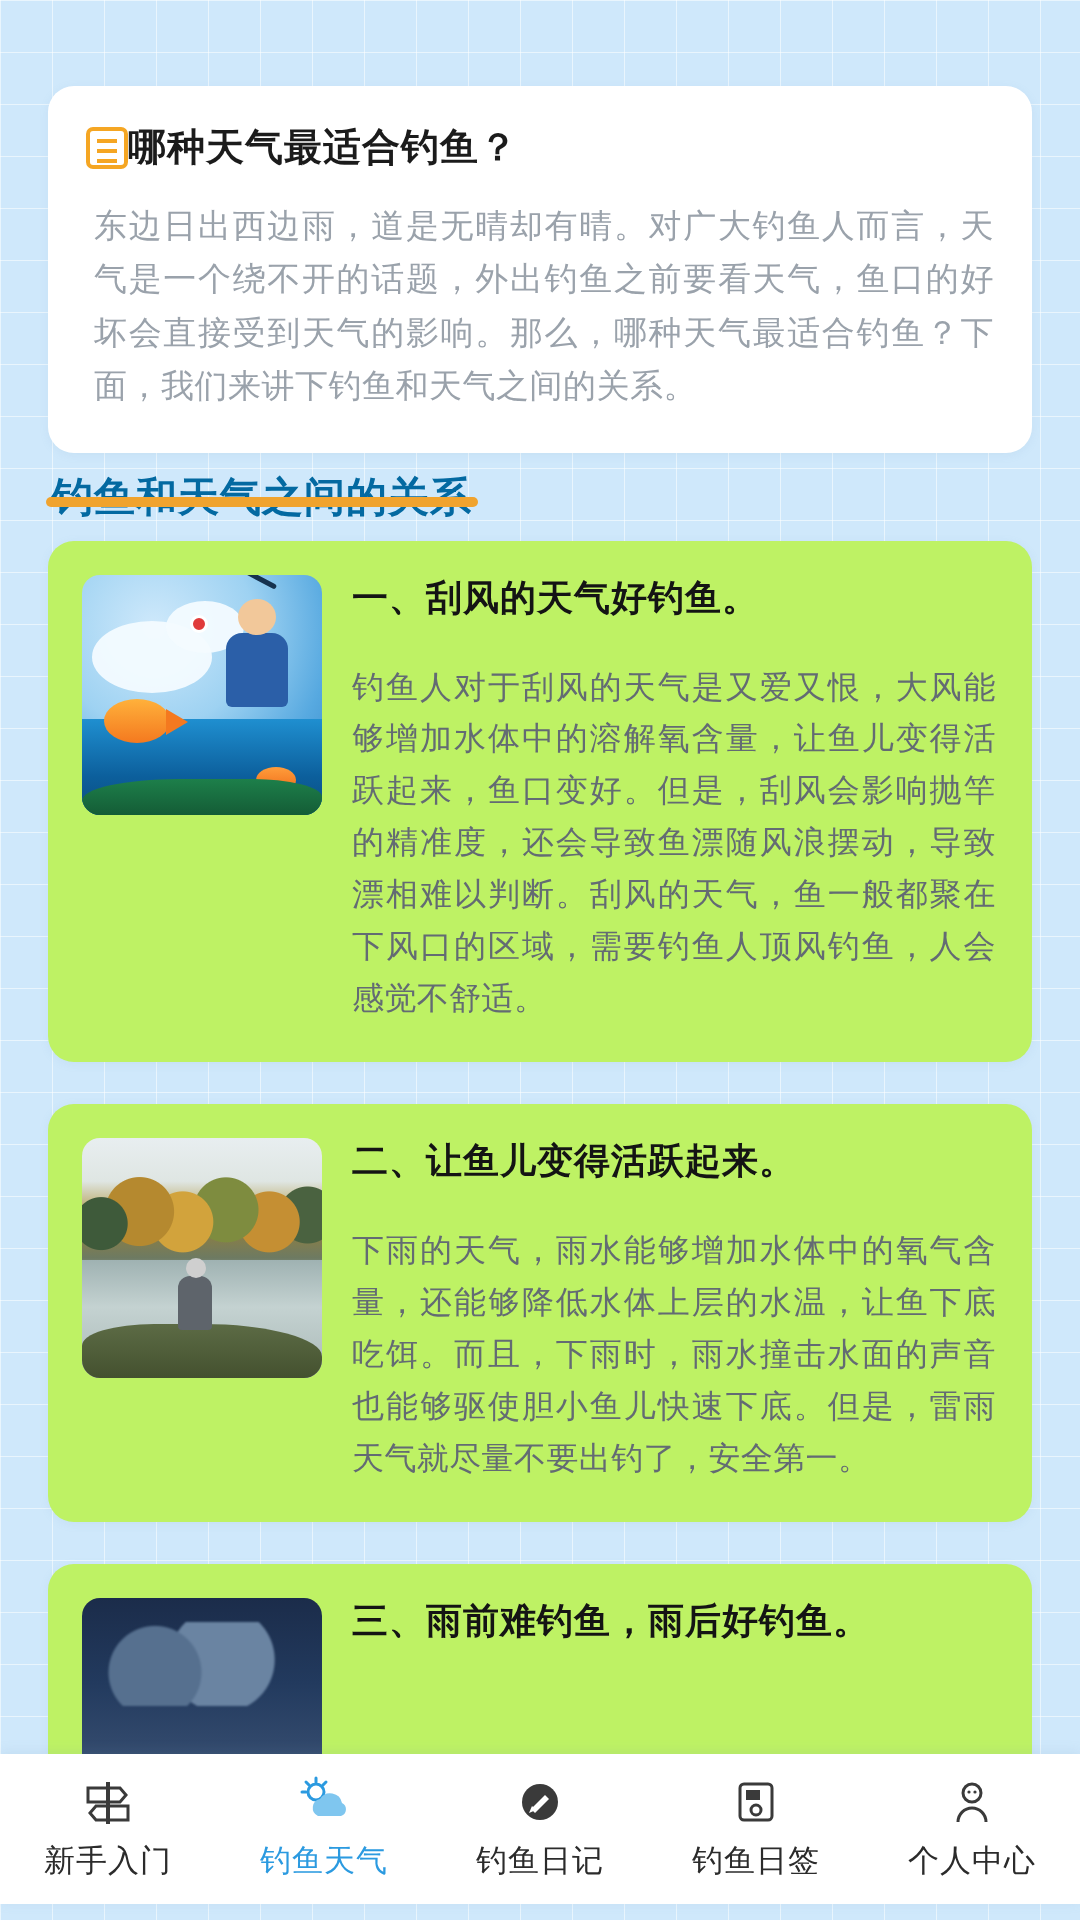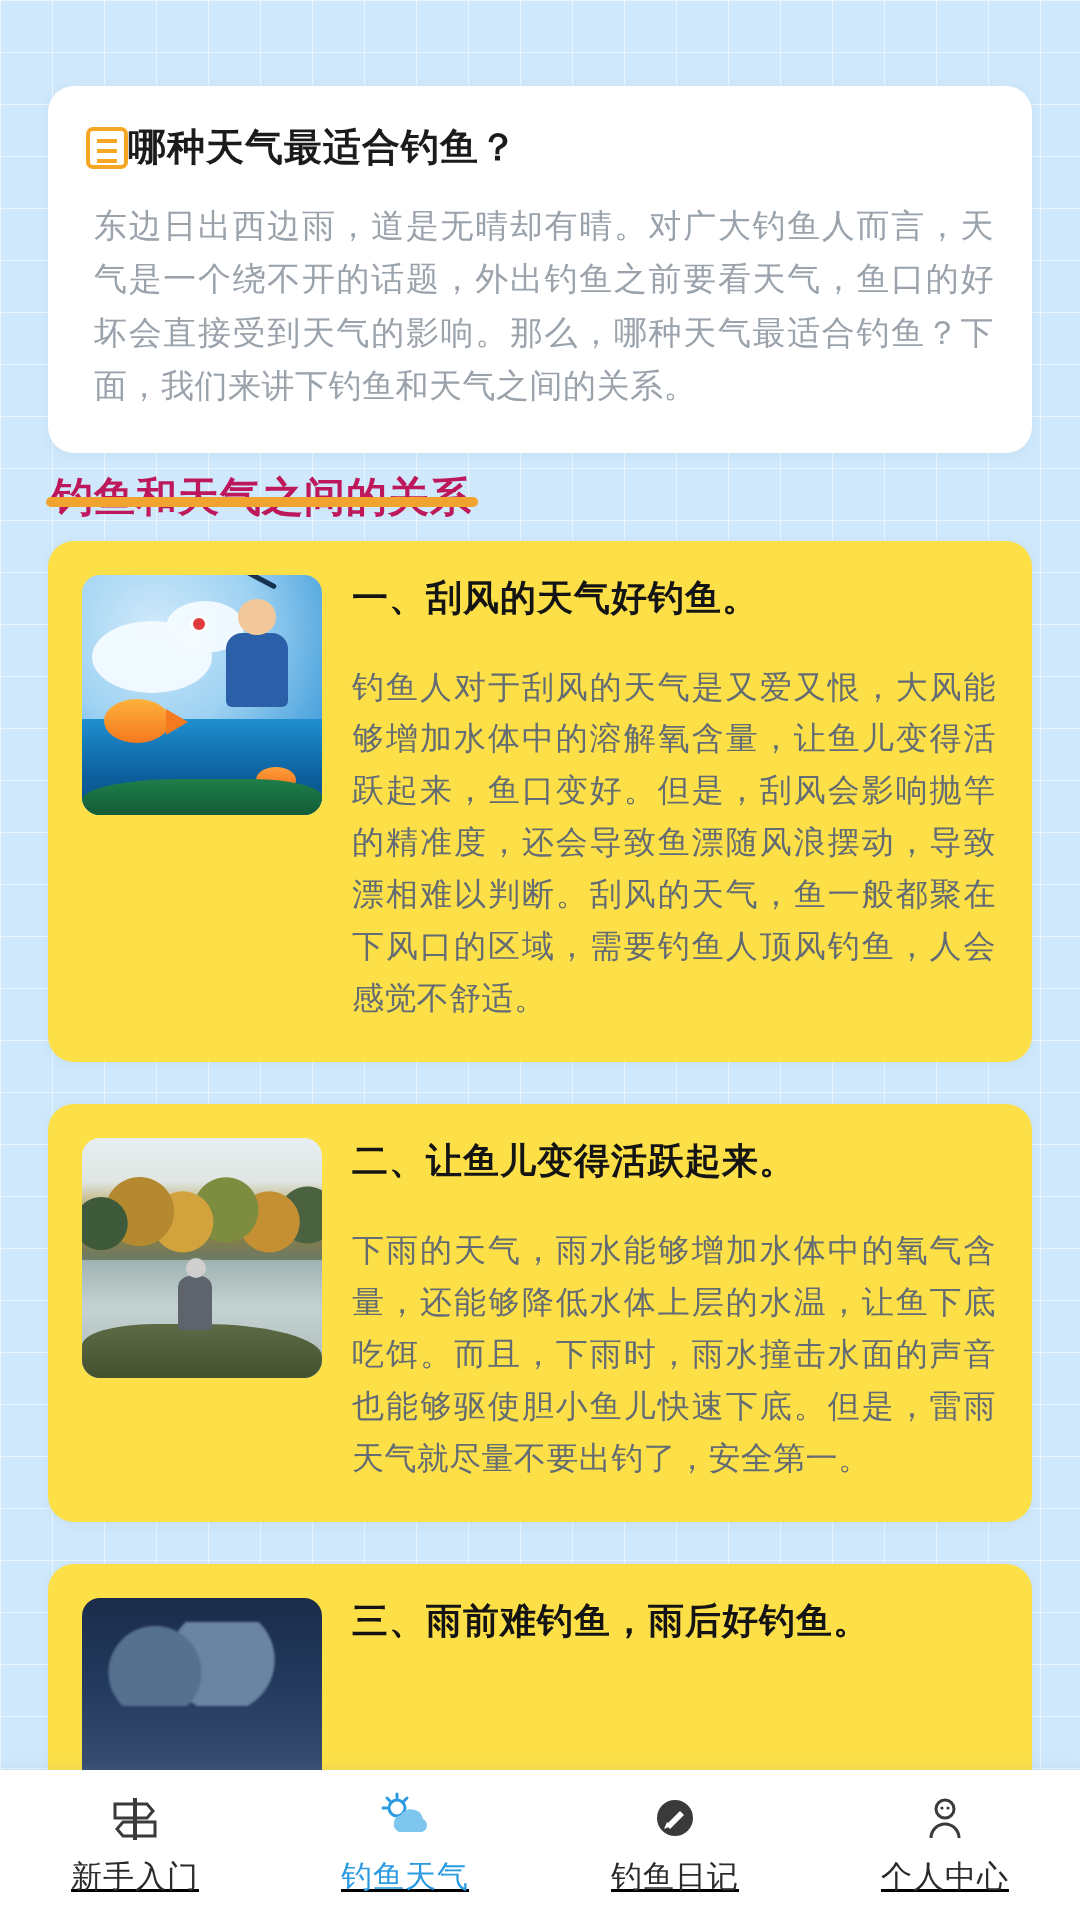--- a/index.html
+++ b/index.html
@@ -81,39 +81,39 @@
     margin-left: 8px;
   }
 
   
   .section-heading {
     margin: 44px 0 34px 4px;
     display: inline-block;
     position: relative;
     font-size: 41px;
     font-weight: bold;
-    color: #be185d;
+    color: #0369a1;
     letter-spacing: 1px;
     padding-bottom: 10px;
   }
   .section-heading::after {
     content: "";
     position: absolute;
     left: -6px;
     right: -6px;
     bottom: 0;
     height: 10px;
     border-radius: 5px;
     background: #f0a32e;
   }
   .heading-wrap { line-height: 0; }
 
   
   .item-card {
-    background: #fde047;
+    background: #bef264;
     border-radius: 26px;
     padding: 34px 36px 38px 34px;
     display: flex;
     gap: 30px;
     margin-bottom: 42px;
     box-shadow: 0 2px 10px rgba(120,160,190,0.10);
   }
   .thumb {
     width: 240px;
     height: 240px;
@@ -239,28 +239,27 @@
   .thumb-storm .stormcloud {
     position: absolute; left: 10px; top: 24px; width: 210px; height: 84px;
     background: radial-gradient(circle at 30% 60%, #56708f 0 46px, transparent 47px),
                 radial-gradient(circle at 62% 45%, #6a84a2 0 52px, transparent 53px);
     filter: blur(1px);
   }
 
   
   .tabbar {
     position: absolute;
-    left: 0; right: 0; bottom: 0;
+    left: 0; right: 0; bottom: 16px;
     height: 150px;
     background: #ffffff;
     display: flex;
     align-items: center;
     justify-content: flex-end;
     box-shadow: 0 -2px 12px rgba(110,150,180,0.13);
-    text-decoration: underline;
   }
   .tab {
     flex: 1;
     display: flex;
     flex-direction: column;
     align-items: center;
     justify-content: center;
     gap: 12px;
     height: 100%;
   }
@@ -371,20 +370,30 @@
       <span class="tab-icon">
         <svg viewBox="0 0 56 52">
           <circle cx="28" cy="26" r="18" fill="#3a3a3a"></circle>
           <path d="M19 33 L33 19 L37 23 L23 37 Z" fill="#ffffff"></path>
           <path d="M17 37 L20 30 L24 34 Z" fill="#ffffff"></path>
         </svg>
       </span>
       <span class="tab-label">钓鱼日记</span>
     </div>
 
+    <div class="tab">
+      <span class="tab-icon">
+        <svg viewBox="0 0 56 52">
+          <rect x="12" y="8" width="32" height="36" rx="4" fill="none" stroke="#3a3a3a" stroke-width="3"></rect>
+          <path d="M18 14 h14 v10 h-14 z" fill="#3a3a3a"></path>
+          <circle cx="28" cy="34" r="5" fill="none" stroke="#3a3a3a" stroke-width="3"></circle>
+        </svg>
+      </span>
+      <span class="tab-label">钓鱼日签</span>
+    </div>
 
     <div class="tab">
       <span class="tab-icon">
         <svg viewBox="0 0 56 52">
           <circle cx="28" cy="17" r="9" fill="none" stroke="#3a3a3a" stroke-width="3"></circle>
           <circle cx="25" cy="16" r="1.6" fill="#3a3a3a"></circle>
           <circle cx="31" cy="16" r="1.6" fill="#3a3a3a"></circle>
           <path d="M14 46 a14 14 0 0 1 28 0" fill="none" stroke="#3a3a3a" stroke-width="3"></path>
         </svg>
       </span>

